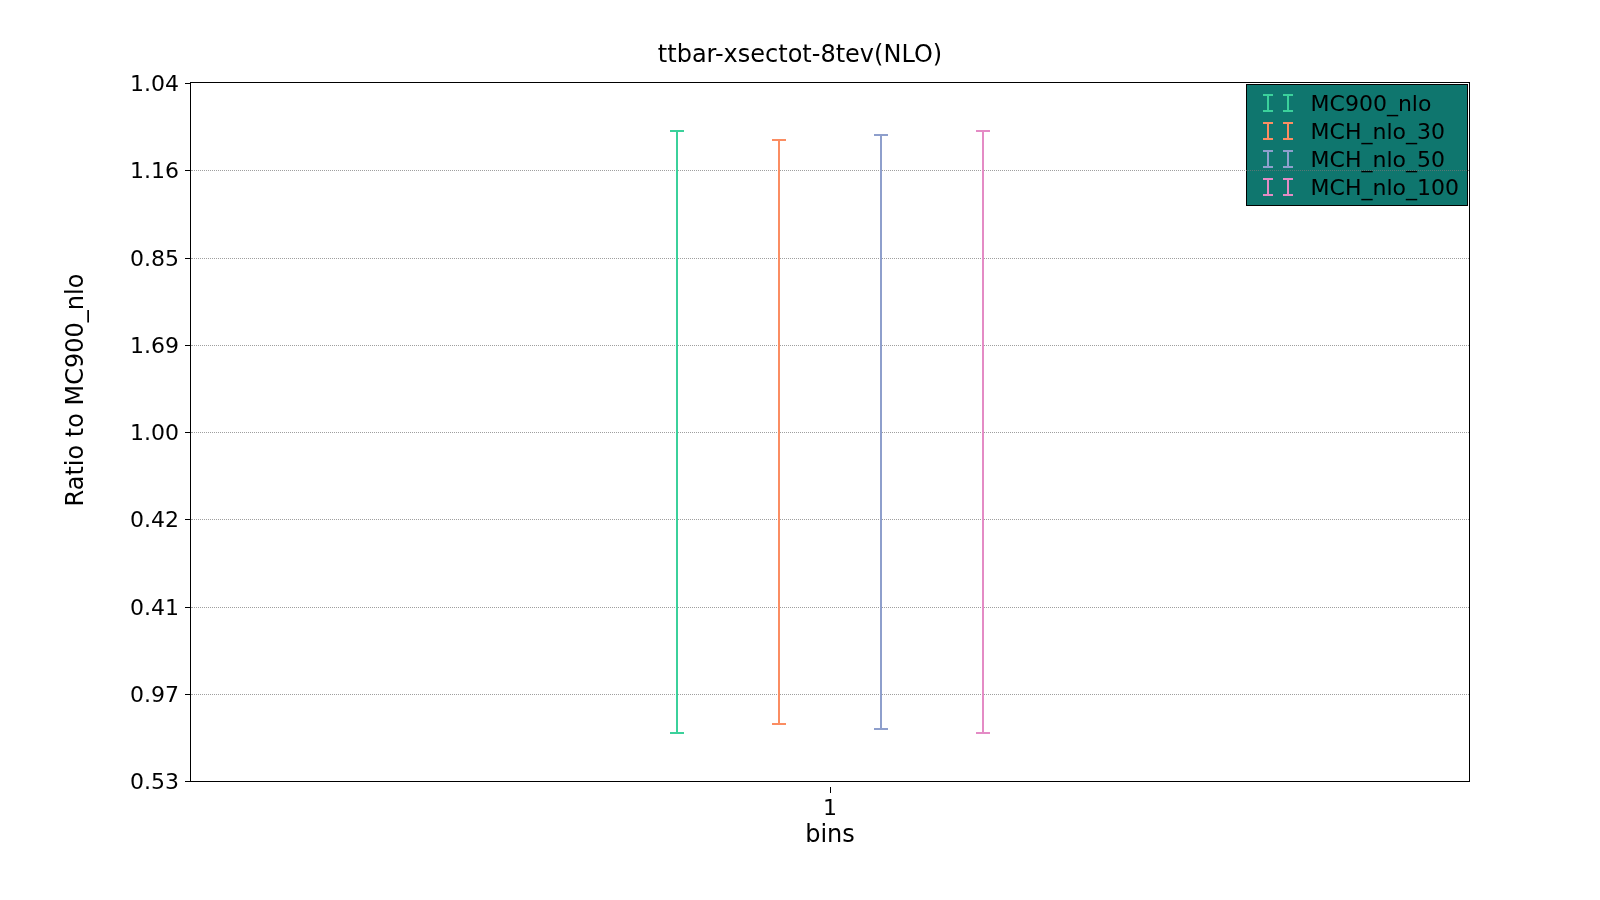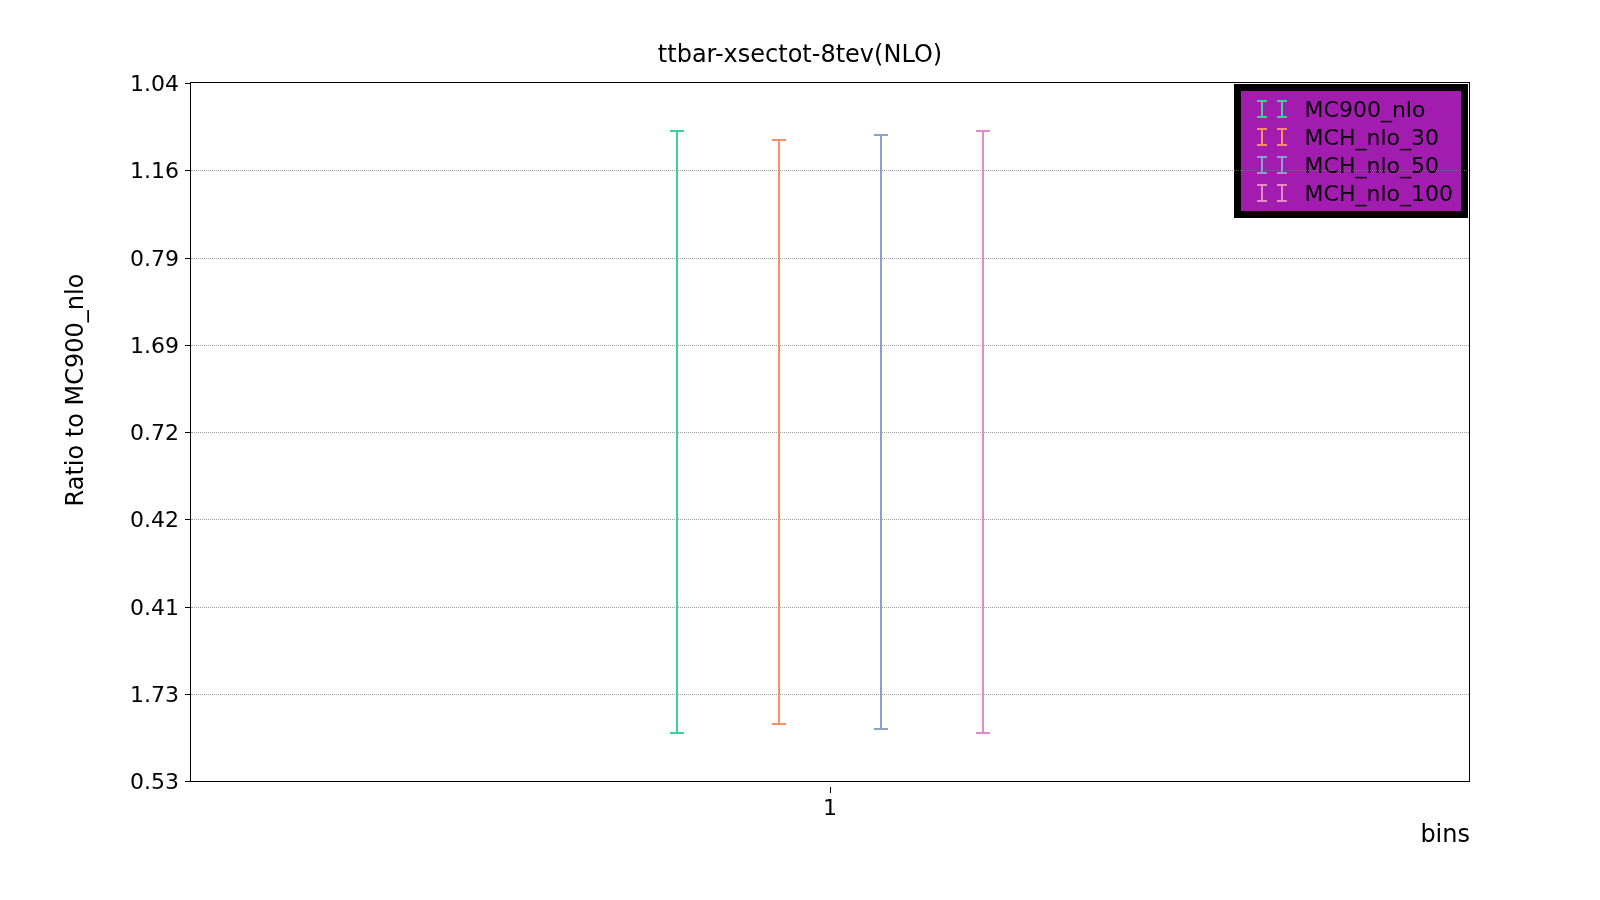--- a/index.html
+++ b/index.html
@@ -49,21 +49,21 @@
   .ylabel span {
     transform: rotate(-90deg);
     white-space: nowrap;
     font-size: 24px;
   }
   .xlabel {
     position: absolute;
     left: 190px;
     width: 1280px;
     top: 820px;
-    text-align: right;
+    text-align: center;
     font-size: 24px;
   }
   .ytick {
     position: absolute;
     height: 0;
     width: 100%;
   }
   .ytick .gridline {
     position: absolute;
     left: 0;
@@ -120,22 +120,22 @@
     position: absolute;
     left: -7px;
     width: 14px;
     height: 2px;
   }
   
   .legend {
     position: absolute;
     right: 1px;
     top: 1px;
-    border: 7px solid #000000;
-    background: #a21caf;
+    border: 1px solid #000000;
+    background: #0f766e;
     padding: 4px 8px;
     font-size: 22px;
   }
   .legend-row {
     display: flex;
     align-items: center;
     height: 28px;
   }
   .legend-sample {
     width: 46px;
@@ -217,46 +217,46 @@
           <div class="legend-label">MCH_nlo_100</div>
         </div>
       </div>
   <div class="ytick" style="top: 698px;">
         <div class="tickmark"></div>
         <div class="ticklabel">0.53</div>
       </div>
       <div class="ytick" style="top: 610.75px;">
         <div class="gridline"></div>
         <div class="tickmark"></div>
-        <div class="ticklabel">1.73</div>
+        <div class="ticklabel">0.97</div>
       </div>
       <div class="ytick" style="top: 523.5px;">
         <div class="gridline"></div>
         <div class="tickmark"></div>
         <div class="ticklabel">0.41</div>
       </div>
       <div class="ytick" style="top: 436.25px;">
         <div class="gridline"></div>
         <div class="tickmark"></div>
         <div class="ticklabel">0.42</div>
       </div>
       <div class="ytick" style="top: 349px;">
         <div class="gridline"></div>
         <div class="tickmark"></div>
-        <div class="ticklabel">0.72</div>
+        <div class="ticklabel">1.00</div>
       </div>
       <div class="ytick" style="top: 261.75px;">
         <div class="gridline"></div>
         <div class="tickmark"></div>
         <div class="ticklabel">1.69</div>
       </div>
       <div class="ytick" style="top: 174.5px;">
         <div class="gridline"></div>
         <div class="tickmark"></div>
-        <div class="ticklabel">0.79</div>
+        <div class="ticklabel">0.85</div>
       </div>
       <div class="ytick" style="top: 87.25px;">
         <div class="gridline"></div>
         <div class="tickmark"></div>
         <div class="ticklabel">1.16</div>
       </div>
       <div class="ytick" style="top: 0px;">
         <div class="tickmark"></div>
         <div class="ticklabel">1.04</div>
       </div>

